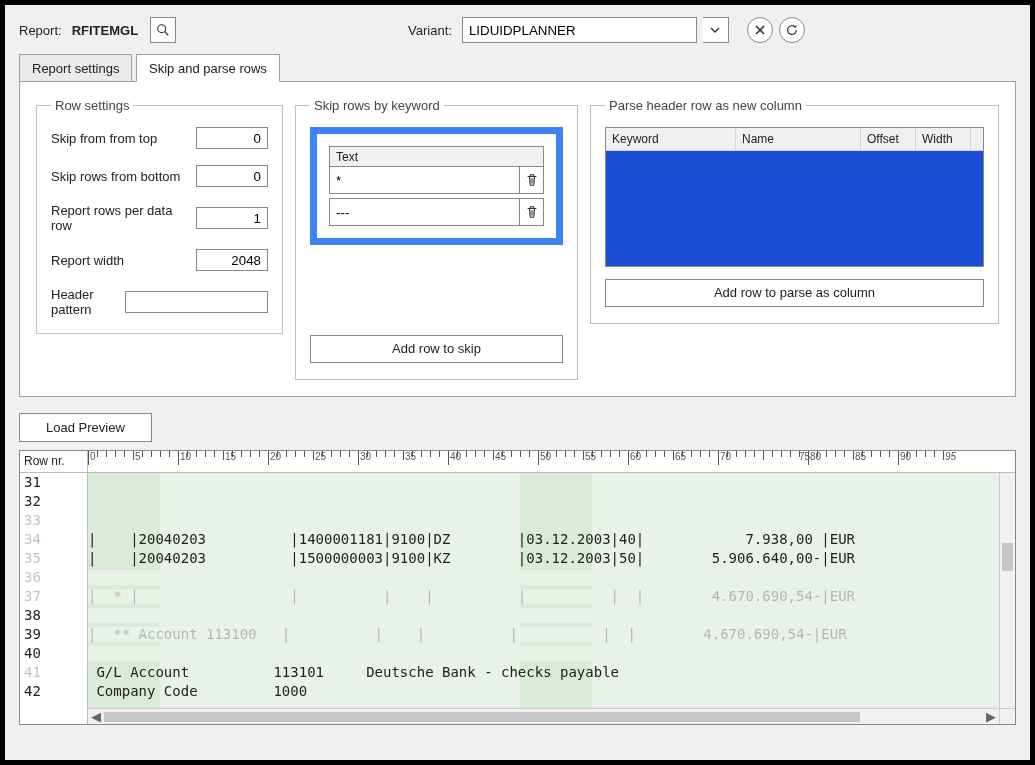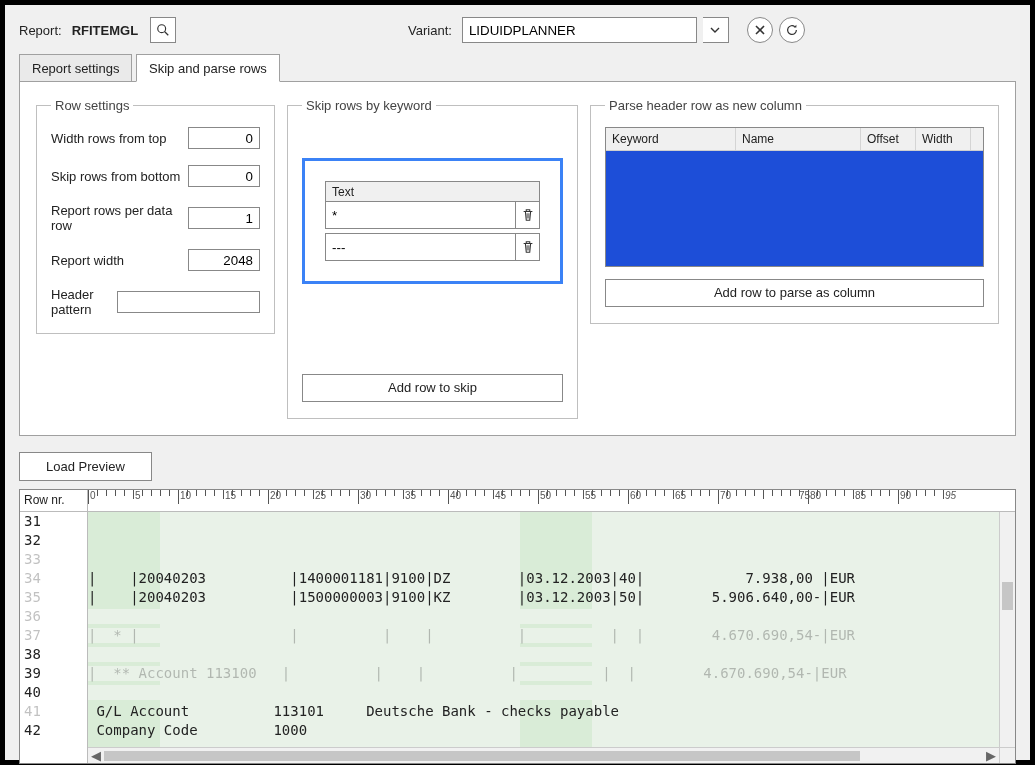--- a/index.html
+++ b/index.html
@@ -31,21 +31,21 @@
   .rs { width:292px; }
   .rs .row { display:flex; align-items:center; margin-bottom:16px; }
   .rs .row:last-child { margin-bottom:0; }
   .rs .row label { flex:1; }
   .num-input { width:72px; height:22px; border:1px solid #888; text-align:right; padding:0 6px; background:#fff; }
   .txt-input { height:22px; border:1px solid #888; padding:0 6px; background:#fff; }
   .rs .txt-input { width:143px; }
 
   
   .sk { width:172px; }
-  .highlight-box { border:3px solid #3b82f6; padding:20px; margin-bottom:10px;margin-top:31px; }
+  .highlight-box { border:7px solid #3b82f6; padding:12px; margin-bottom:10px; }
   .sk-header { height:20px; border:1px solid #888; border-bottom:none; background:#f0f0f0; padding:0 6px; line-height:20px; font-size:12px; overflow:hidden; }
   .sk-row { display:flex; margin-bottom:4px; }
   .sk-row:last-child{margin-bottom:0;}
   .sk-text { flex:1; height:28px; border:1px solid #888; background:#fff; padding:0 6px; }
   .sk-del { width:24px; height:28px; border:1px solid #888; border-left:none; background:#fff; display:flex; align-items:center; justify-content:center; cursor:pointer; }
   .wide-btn { width:100%; height:28px; border:1px solid #888; background:#fff; cursor:pointer; text-align:center; line-height:26px; }
   .sk-spacer { height:80px; }
 
   
   .ph { flex:1; }
@@ -128,21 +128,21 @@
       <span class="tab">Report settings</span>
       <span class="tab active">Skip and parse rows</span>
     </div>
     <div class="tab-panel">
       <div class="panels">
 
         <fieldset class="rs">
           <legend>Row settings</legend>
           <div id="rs-rows">
               <div class="row">
-                <label>Width rows from top</label>
+                <label>Skip from from top</label>
                 <input class="num-input" value="0" style="">
               </div>
               <div class="row">
                 <label>Skip rows from bottom</label>
                 <input class="num-input" value="0" style="">
               </div>
               <div class="row">
                 <label>Report rows per data row</label>
                 <input class="num-input" value="1" style="">
               </div>

